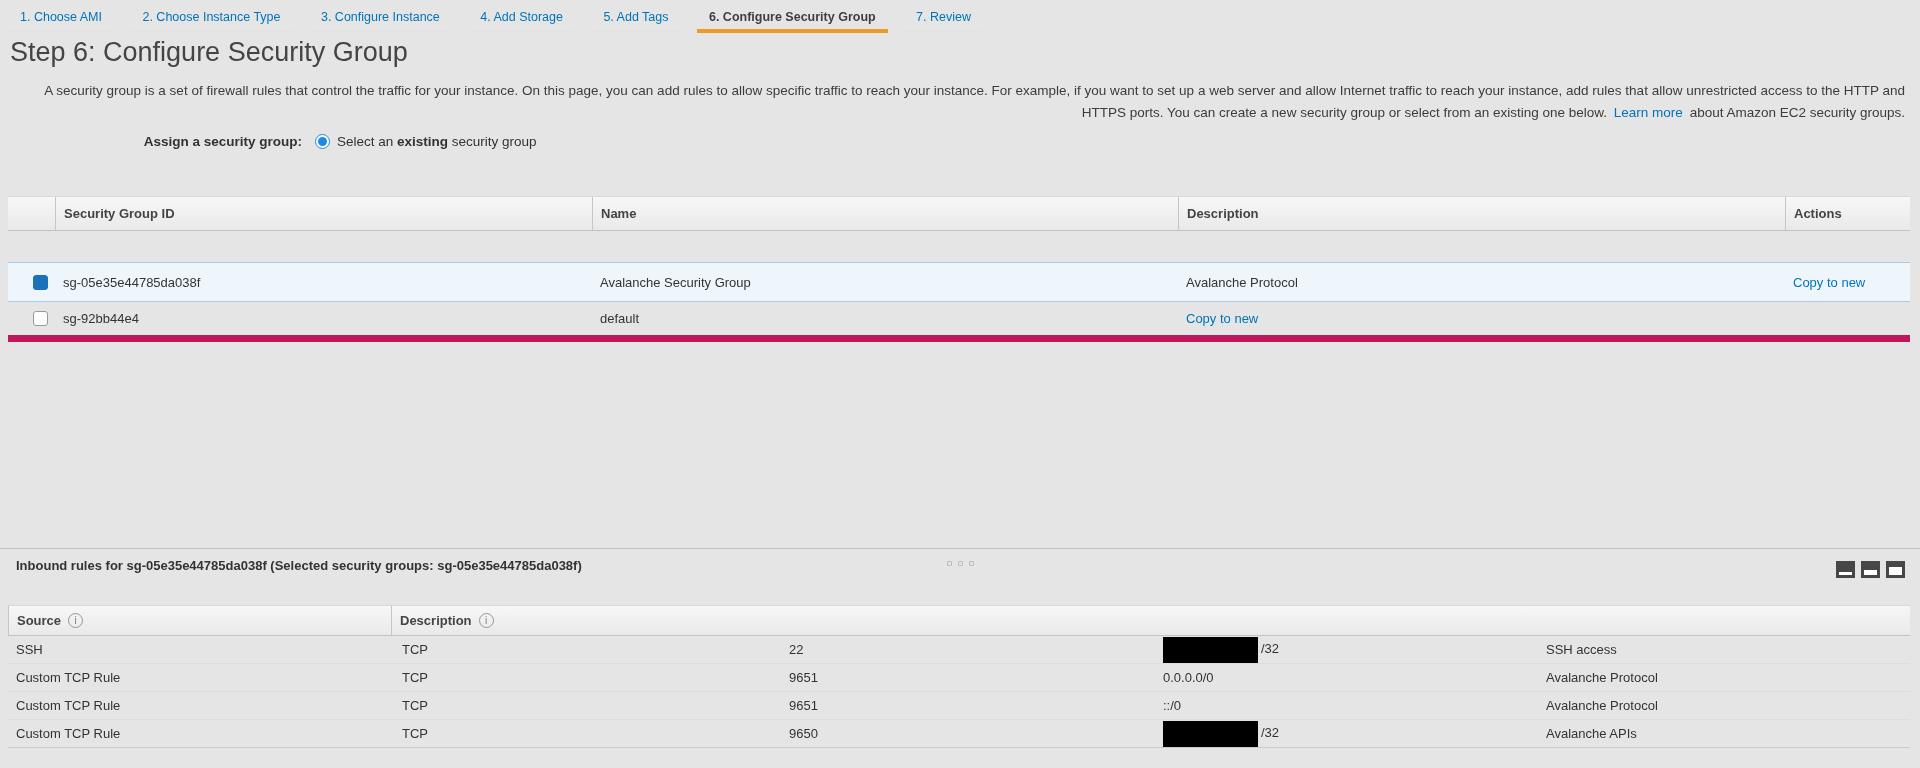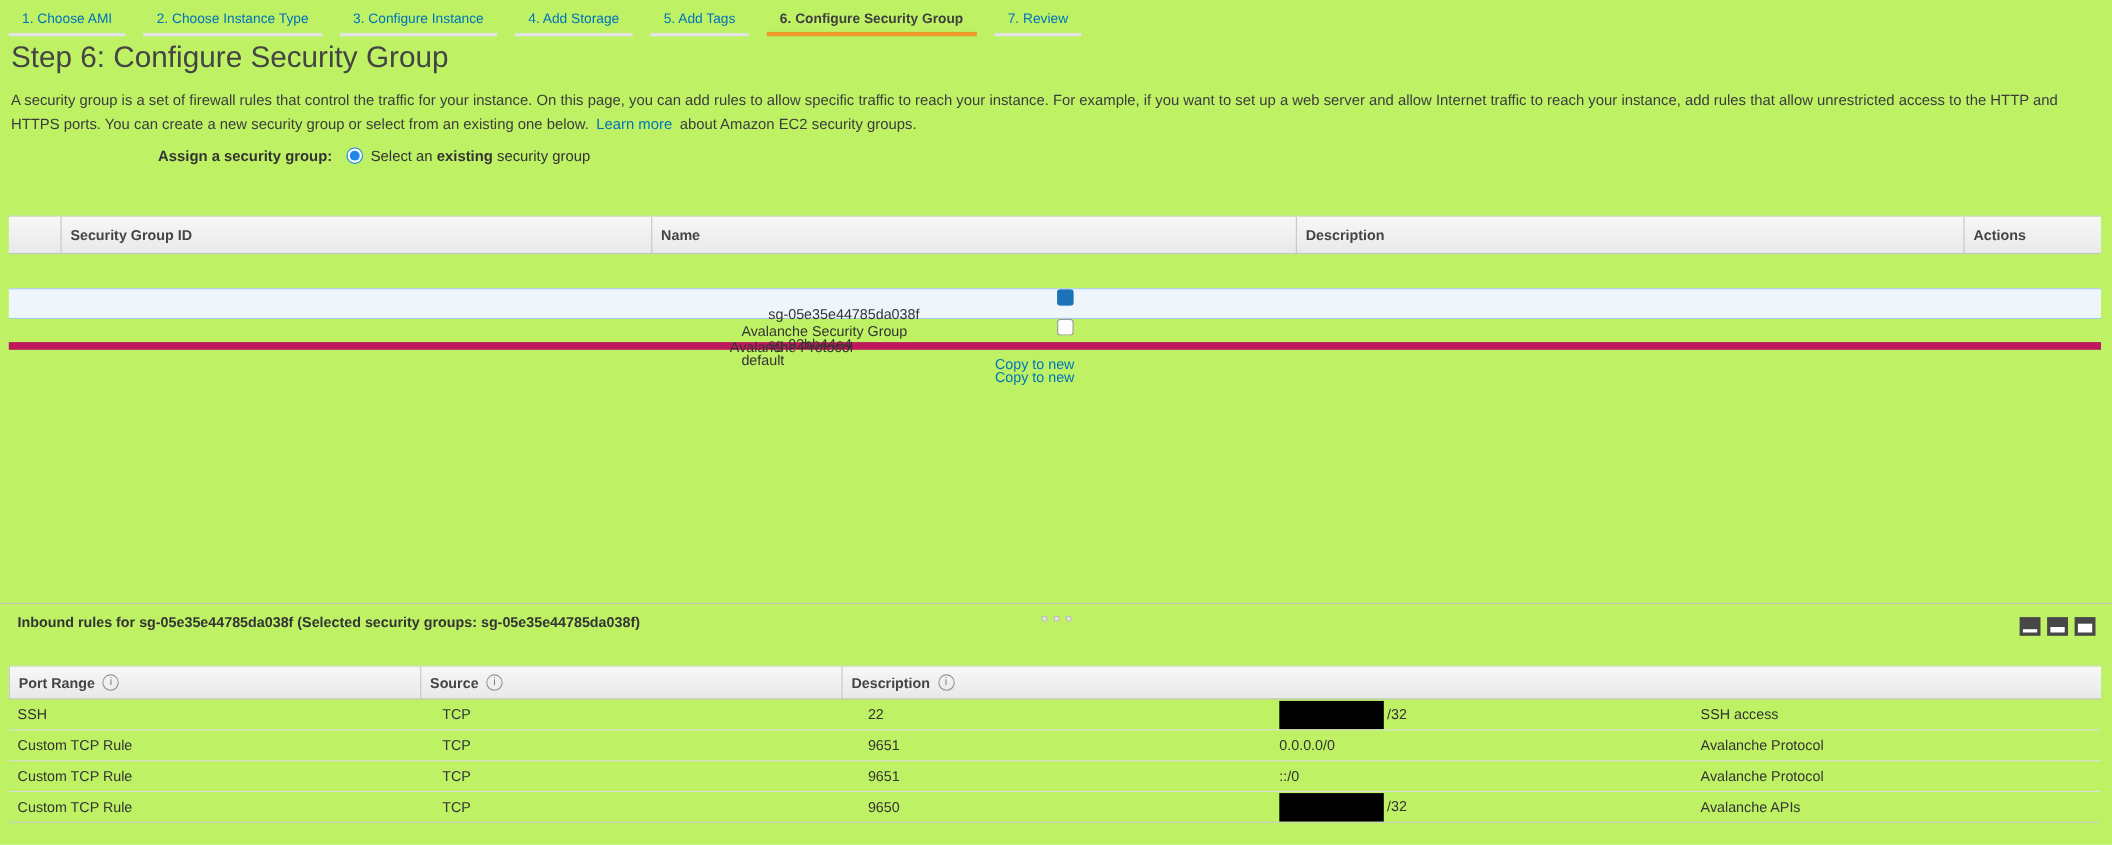--- a/index.html
+++ b/index.html
@@ -4,21 +4,21 @@
 <style>
   * { box-sizing: border-box; margin: 0; padding: 0; }
   html, body { background: #fff; }
   body {
     font-family: "Liberation Sans", sans-serif;
     color: #333;
     width: 1920px; height: 768px;
     position: relative;
     overflow: hidden;
   }
-  .page { position: absolute; inset: 0; background: #bef264; }
+  .page { position: absolute; inset: 0; background: #e5e5e5; }
 
   
   .tabs { position: absolute; top: 0; left: 8px; white-space: nowrap; }
   .tab {
     display: inline-block;
     padding: 10px 12px 6px 12px;
     margin-right: 12px;
     font-size: 12.5px;
     color: #0073bb;
     border-bottom: 3px solid #e3e3e3;
@@ -31,21 +31,21 @@
     padding-bottom: 5px;
   }
 
   
   .title {
     position: absolute; top: 37px; left: 10px;
     font-size: 27px; font-weight: 400; color: #444;
   }
   .desc {
     position: absolute; top: 80px; left: 10px; width: 1895px;
-    font-size: 13.5px; line-height: 21.5px; color: #3c3c3c;
+    font-size: 13.5px; line-height: 21.5px; color: #3c3c3c; text-align: right;
   }
   .link { color: #0073bb; text-decoration: none; cursor: pointer; }
   .desc .link { margin: 0 3px; }
 
   
   .assign { position: absolute; top: 128px; left: 10px; }
   .assign-row { display: flex; align-items: center; height: 27px; }
   .assign-label {
     width: 292px; text-align: right;
     font-size: 13.5px; font-weight: bold; color: #333;
@@ -79,21 +79,21 @@
     display: flex; align-items: center;
   }
   .grid-header .hcell.sep { border-left: 1px solid #c6c6c6; }
   .grid-row { display: flex; align-items: center; font-size: 13px; color: #333; }
   .grid-row .cell { padding-left: 8px; overflow: hidden; white-space: nowrap; }
 
   
   .sg-table { position: absolute; top: 196px; left: 8px; width: 1902px; }
   .sg-table .grid-header { height: 35px; }
   .sg-rows { margin-top: 31px; }
-  .sg-table .grid-row { height: 28px; flex-direction: column; }
+  .sg-table .grid-row { height: 40px; }
   .sg-table .grid-row.selected {
     background: #eef6fc;
     border-top: 1px solid #a9cbe4;
     border-bottom: 1px solid #a9cbe4;
   }
   .sg-table .grid-row.plain { border-bottom: 7px solid #be185d; }
   .col-check { width: 47px; flex: 0 0 auto; display: flex; justify-content: flex-start; }
   .col-id    { width: 537px; flex: 0 0 auto; }
   .col-name  { width: 586px; flex: 0 0 auto; }
   .col-desc  { width: 607px; flex: 0 0 auto; }
@@ -226,24 +226,20 @@
     <span class="pane-icon p2">
         <span class="stripe"></span>
       </span>
     <span class="pane-icon p3">
         <span class="stripe"></span>
       </span>
   </div>
 
   <div class="in-table">
     <div class="grid-header">
-      <div class="hcell col-port sep">
-          <span>Port Range</span>
-          <span class="info-icon"></span>
-        </div>
       <div class="hcell col-src sep">
           <span>Source</span>
           <span class="info-icon"></span>
         </div>
       <div class="hcell col-rdesc sep">
           <span>Description</span>
           <span class="info-icon"></span>
         </div>
     </div>
 

